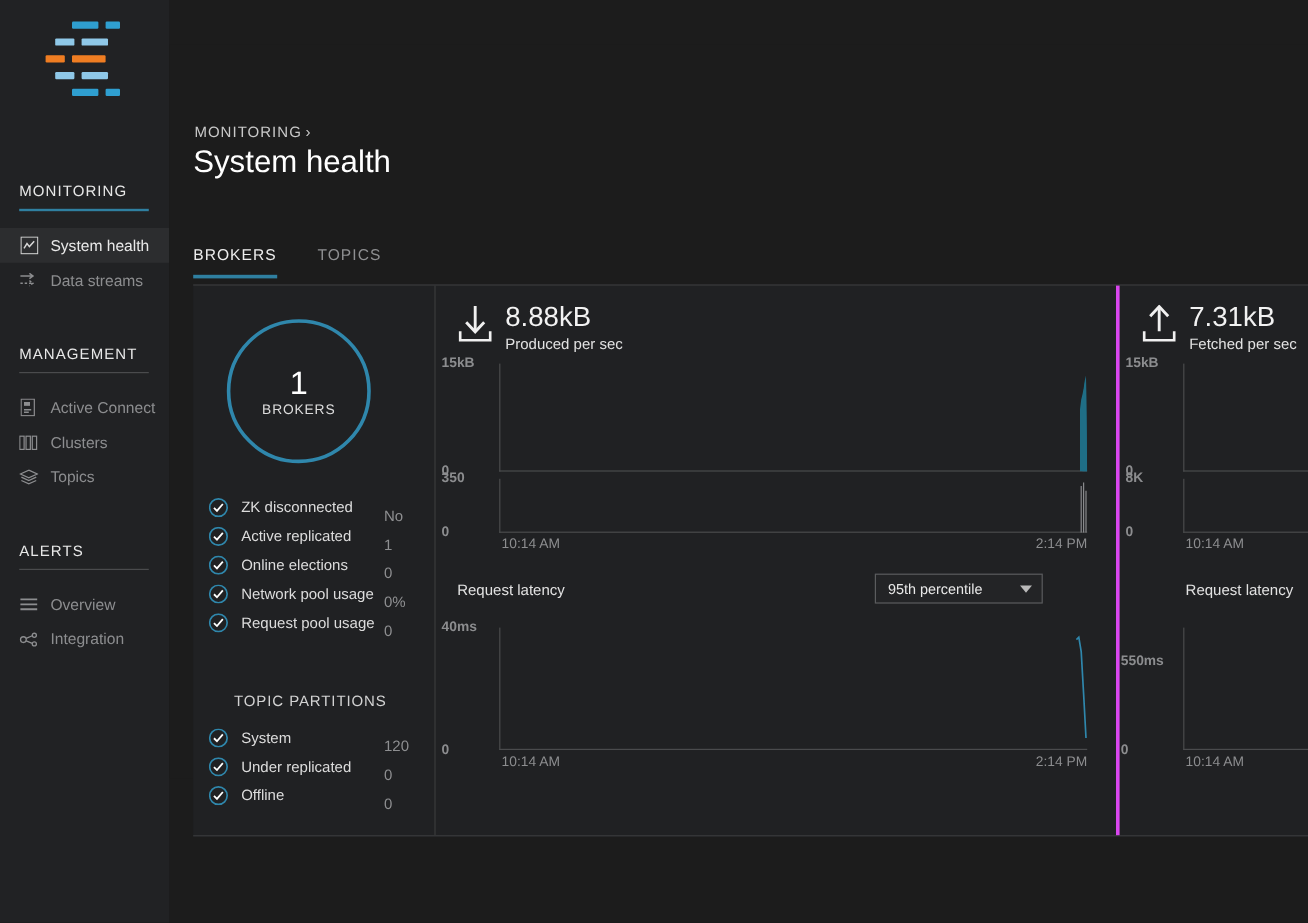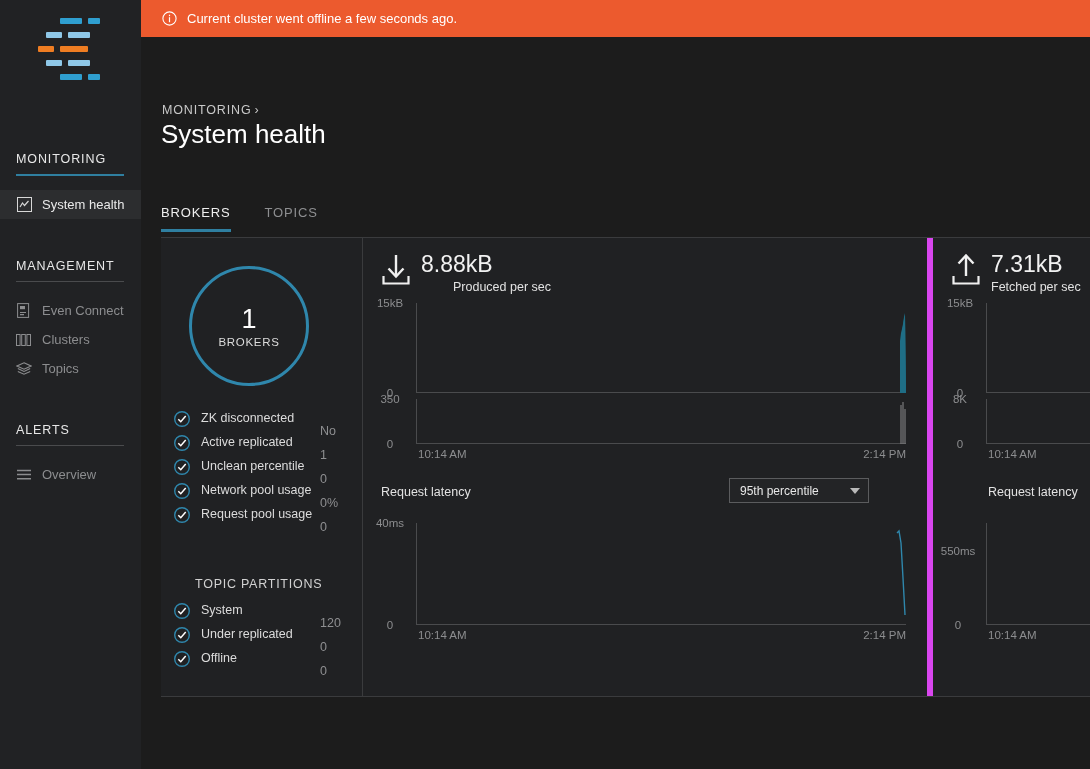--- a/index.html
+++ b/index.html
@@ -97,45 +97,45 @@
     position: absolute; left: 28px; top: 28px;
     width: 120px; height: 120px; border-radius: 50%;
     border: 3px solid #2f87ac;
     display: flex; flex-direction: column; align-items: center; justify-content: center;
   }
   .gauge-value { color:#ffffff; font-size: 27px; line-height: 30px; font-weight: 300; }
   .gauge-label { color:#dcdcdc; font-size: 11.5px; letter-spacing: .7px; margin-top: 2px;}
 
   .check-list { position: absolute; left: 13px; top: 173px; width: 190px; }
   .check-row {
-    display:flex; height: 24px; font-size: 12.5px;
+    display:flex; align-items:center; height: 24px; font-size: 12.5px;
   }
   .check-ico { width: 16px; height: 16px; flex: 0 0 16px; margin-right: 11px; }
   .check-name { color: #dcdcdc; flex: 1 1 auto; }
   .check-val { color: #8e8f91; width: 44px; text-align: left; margin-top: 13px; }
 
   .sub-head {
     position:absolute; left: 34px; top: 339px;
     color:#d2d2d2; font-size: 12.5px; letter-spacing: .75px;
   }
   .check-list.partitions { top: 365px; }
 
   
-  .col-chart { position: relative; flex: 1 1 auto; border-right: 6px solid #d946ef; }
+  .col-chart { position: relative; flex: 1 1 auto; border-right: 3px solid #d946ef; }
   .col-chart:last-child { border-right: none; }
 
   .chart-head { position: absolute; display:flex; align-items:flex-start; gap: 10px; }
   .chart-head .dl-ico { width: 30px; height: 34px; flex: 0 0 30px; margin-top: 2px;}
   .chart-head .num { color:#f2f2f2; font-size: 23px; font-weight: 300; line-height: 25px; }
   .chart-head .cap { color:#e2e2e2; font-size: 12.5px; margin-top: 3px; }
 
   .plot { position: absolute; }
   .axis-v { position:absolute; left:0; top:0; bottom:0; width:1px; background:#4a4b4d; }
   .axis-h { position:absolute; left:0; right:0; bottom:0; height:1px; background:#4a4b4d; }
-  .ytick { position:absolute; right: 6px; color:#8c8d8f; font-size:11.5px; text-align:center; white-space:nowrap;}
+  .ytick { position:absolute; right: 6px; color:#8c8d8f; font-size:11.5px; text-align:left; white-space:nowrap;font-weight:bold;}
   .xtick { position:absolute; color:#8c8d8f; font-size:11.5px; white-space:nowrap;}
 
   .lat-label { position:absolute; color:#e2e2e2; font-size:12.5px; }
 
   .select {
     position:absolute; border:1px solid #5b5c5e; background:#232426;
     height: 25px; display:flex; align-items:center; justify-content:space-between;
     padding: 0 8px 0 10px; color:#e8e8e8; font-size:12px;
   }
   .caret { width:0;height:0;border-left:5px solid transparent;border-right:5px solid transparent;border-top:6px solid #b9b9b9; margin-left:12px;}
@@ -171,36 +171,45 @@
     <div class="nav-item active">
       <span class="ico">
         <svg width="15" height="15" viewBox="0 0 15 15">
             <rect x="0.5" y="0.5" width="14" height="14" fill="none" stroke="#d8d8d8"></rect>
             <polyline points="3,10 5.5,6 7.5,8.5 11.5,4" fill="none" stroke="#d8d8d8" stroke-width="1.2"></polyline>
           </svg>
       </span>
       <span>System health</span>
     </div>
 
+    <div class="nav-item">
+      <span class="ico">
+        <svg width="16" height="14" viewBox="0 0 16 14">
+          <path d="M1 3 H11 M8.5 0.8 L11.5 3 L8.5 5.2" fill="none" stroke="#8c8d8f" stroke-width="1.2"></path>
+          <path d="M1 9 H11 M8.5 6.8 L11.5 9 L8.5 11.2" fill="none" stroke="#8c8d8f" stroke-width="1.2" stroke-dasharray="2 1.6"></path>
+        </svg>
+      </span>
+      <span>Data streams</span>
+    </div>
 
     <div class="nav-gap"></div>
 
     <div class="nav-section-title">MANAGEMENT</div>
     <div class="nav-rule dim"></div>
     <div style="height:14px;"></div>
 
     <div class="nav-item">
       <span class="ico">
         <svg width="14" height="15" viewBox="0 0 14 15">
             <rect x="0.6" y="0.6" width="11" height="13.8" fill="none" stroke="#8c8d8f"></rect>
             <rect x="3" y="3" width="5" height="3.2" fill="#8c8d8f"></rect>
             <path d="M3 9.5 H9 M3 11.6 H7" stroke="#8c8d8f" stroke-width="1.2"></path>
           </svg>
       </span>
-      <span>Even Connect</span>
+      <span>Active Connect</span>
     </div>
 
     <div class="nav-item">
       <span class="ico">
         <svg width="16" height="14" viewBox="0 0 16 14">
           <rect x="0.5" y="1.5" width="3.6" height="11" fill="none" stroke="#8c8d8f"></rect>
           <rect x="5.7" y="1.5" width="3.6" height="11" fill="none" stroke="#8c8d8f"></rect>
           <rect x="10.9" y="1.5" width="3.6" height="11" fill="none" stroke="#8c8d8f"></rect>
         </svg>
       </span>
@@ -226,33 +235,34 @@
 
     <div class="nav-item">
       <span class="ico">
         <svg width="16" height="12" viewBox="0 0 16 12">
             <path d="M1 1.5 H15 M1 5.6 H15 M1 9.7 H15" stroke="#8c8d8f" stroke-width="1.5"></path>
           </svg>
       </span>
       <span>Overview</span>
     </div>
 
+    <div class="nav-item">
+      <span class="ico">
+        <svg width="16" height="14" viewBox="0 0 16 14">
+          <circle cx="3.5" cy="7" r="2.4" fill="none" stroke="#8c8d8f" stroke-width="1.1"></circle>
+          <circle cx="12.6" cy="3.4" r="1.7" fill="none" stroke="#8c8d8f" stroke-width="1.1"></circle>
+          <circle cx="12.6" cy="10.6" r="1.7" fill="none" stroke="#8c8d8f" stroke-width="1.1"></circle>
+          <path d="M5.8 6 L10.9 3.8 M5.8 8 L10.9 10.2" stroke="#8c8d8f" stroke-width="1.1"></path>
+        </svg>
+      </span>
+      <span>Integration</span>
+    </div>
 
   </div>
 
-  <div class="alert-bar">
-    <span class="alert-ico">
-      <svg width="15" height="15" viewBox="0 0 15 15">
-          <circle cx="7.5" cy="7.5" r="6.6" fill="none" stroke="#ffffff" stroke-width="1.1"></circle>
-          <rect x="6.9" y="6.2" width="1.2" height="5" fill="#ffffff"></rect>
-          <rect x="6.9" y="3.7" width="1.2" height="1.5" fill="#ffffff"></rect>
-        </svg>
-    </span>
-    <span>Current cluster went offline a few seconds ago.</span>
-  </div>
 
   <div class="main">
 
     <div class="breadcrumb">
       <span>MONITORING</span><span class="chev">›</span>
     </div>
 
     <h1 class="page-title">System health</h1>
 
     <div class="tabs">
@@ -284,21 +294,21 @@
                   <polyline points="4.3,8.2 6.8,10.7 11.7,5" fill="none" stroke="#ffffff" stroke-width="1.5"></polyline>
                 </svg></span>
             <span class="check-name">Active replicated</span>
             <span class="check-val">1</span>
           </div>
           <div class="check-row">
             <span class="check-ico"><svg width="16" height="16" viewBox="0 0 16 16">
                   <circle cx="8" cy="8" r="7.3" fill="none" stroke="#2f87ac" stroke-width="1.4"></circle>
                   <polyline points="4.3,8.2 6.8,10.7 11.7,5" fill="none" stroke="#ffffff" stroke-width="1.5"></polyline>
                 </svg></span>
-            <span class="check-name">Unclean percentile</span>
+            <span class="check-name">Online elections</span>
             <span class="check-val">0</span>
           </div>
           <div class="check-row">
             <span class="check-ico"><svg width="16" height="16" viewBox="0 0 16 16">
                   <circle cx="8" cy="8" r="7.3" fill="none" stroke="#2f87ac" stroke-width="1.4"></circle>
                   <polyline points="4.3,8.2 6.8,10.7 11.7,5" fill="none" stroke="#ffffff" stroke-width="1.5"></polyline>
                 </svg></span>
             <span class="check-name">Network pool usage</span>
             <span class="check-val">0%</span>
           </div>
@@ -348,21 +358,21 @@
         <div class="chart-head" style="left:18px; top:14px;">
           <span class="dl-ico">
             <svg width="30" height="32" viewBox="0 0 30 32">
               <path d="M15 1 V22" stroke="#f0f0f0" stroke-width="2.4"></path>
               <path d="M7.5 14.5 L15 22.5 L22.5 14.5" fill="none" stroke="#f0f0f0" stroke-width="2.4"></path>
               <path d="M2.5 22 V29.5 H27.5 V22" fill="none" stroke="#f0f0f0" stroke-width="2.2"></path>
             </svg>
           </span>
           <span>
             <span class="num" style="display:block;">8.88kB</span>
-            <span class="cap" style="display:block;margin-left:32px;">Produced per sec</span>
+            <span class="cap" style="display:block;">Produced per sec</span>
           </span>
         </div>
 
         <div class="plot" style="left:53px; top:65px; width:490px; height:90px;">
           <div class="axis-v"></div>
           <div class="axis-h"></div>
           <div class="ytick" style="top:-6px; left:-48px; width:44px;">15kB</div>
           <div class="ytick" style="bottom:-6px; left:-48px; width:44px;">0</div>
           <svg width="490" height="90" viewBox="0 0 490 90" preserveAspectRatio="none" style="position:absolute;left:0;top:0;">
             <path d="M0,90 L486,90 L486,28 L487,23 L488,16 L489,12 L490,90 Z" fill="#1f6e86"></path>

